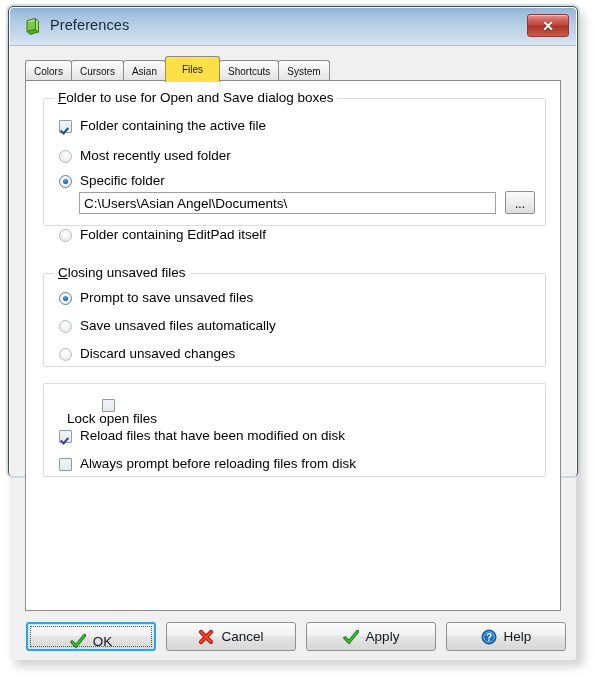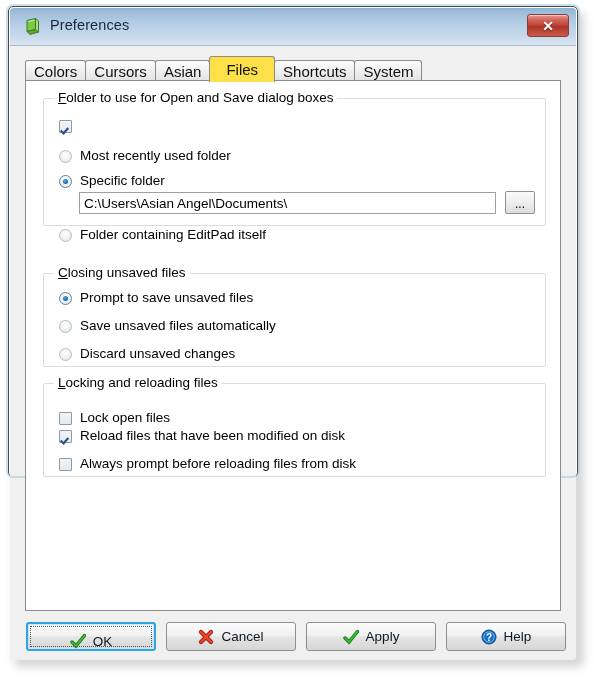--- a/index.html
+++ b/index.html
@@ -95,21 +95,21 @@
     display: flex; align-items: flex-end;
   }
   .tab {
     height: 21px;
     padding: 0 8px;
     margin-right: -1px;
     background: linear-gradient(to bottom,#fdfdfd 0%, #eeeeee 55%, #e2e2e2 100%);
     border: 1px solid #8c8c8c;
     border-bottom: none;
     border-radius: 3px 3px 0 0;
-    font-size: 15px;
+    font-size: 10px;
     color: #111;
     display: flex; align-items: center;
     white-space: nowrap;
     cursor: pointer;
     position: relative;
     z-index: 1;
   }
   .tab.active {
     height: 26px;
     background: #fde047;
@@ -302,20 +302,21 @@
           </div>
       </div>
 
       <div class="tabpage">
 
         <div class="group" style="left:17px; top:17px; width:503px; height:128px;padding-left:48px;">
           <span class="group-label"><u>F</u><span>older to use for Open and Save dialog boxes</span></span>
 
           <div class="row" style="left:15px; top:18px;">
             <span class="cb checked"></span>
+            <span class="lbl">Folder containing the active file</span>
           </div>
 
           <div class="row" style="left:15px; top:48px;">
             <span class="rb"></span>
             <span class="lbl">Most recently used folder</span>
           </div>
 
           <div class="row" style="left:15px; top:73px;">
             <span class="rb checked"></span>
             <span class="lbl">Specific folder</span>
@@ -344,23 +345,22 @@
             <span class="rb"></span>
             <span class="lbl">Save unsaved files automatically</span>
           </div>
           <div class="row" style="left:15px; top:71px;">
             <span class="rb"></span>
             <span class="lbl">Discard unsaved changes</span>
           </div>
         </div>
 
         <div class="group" style="left:17px; top:302px; width:503px; height:94px;">
-          <span class="group-label"><u>L</u><span>ocking and reloading files</span></span>
-
-          <div class="row" style="left:15px; top:25px;">
+
+          <div class="row" style="left:15px; top:15px;flex-direction:column;">
             <span class="cb"></span>
             <span class="lbl">Lock open files</span>
           </div>
           <div class="row" style="left:15px; top:43px;justify-content:space-between;">
             <span class="cb checked"></span>
             <span class="lbl">Reload files that have been modified on disk</span>
           </div>
           <div class="row" style="left:15px; top:71px;">
             <span class="cb"></span>
             <span class="lbl">Always prompt before reloading files from disk</span>

